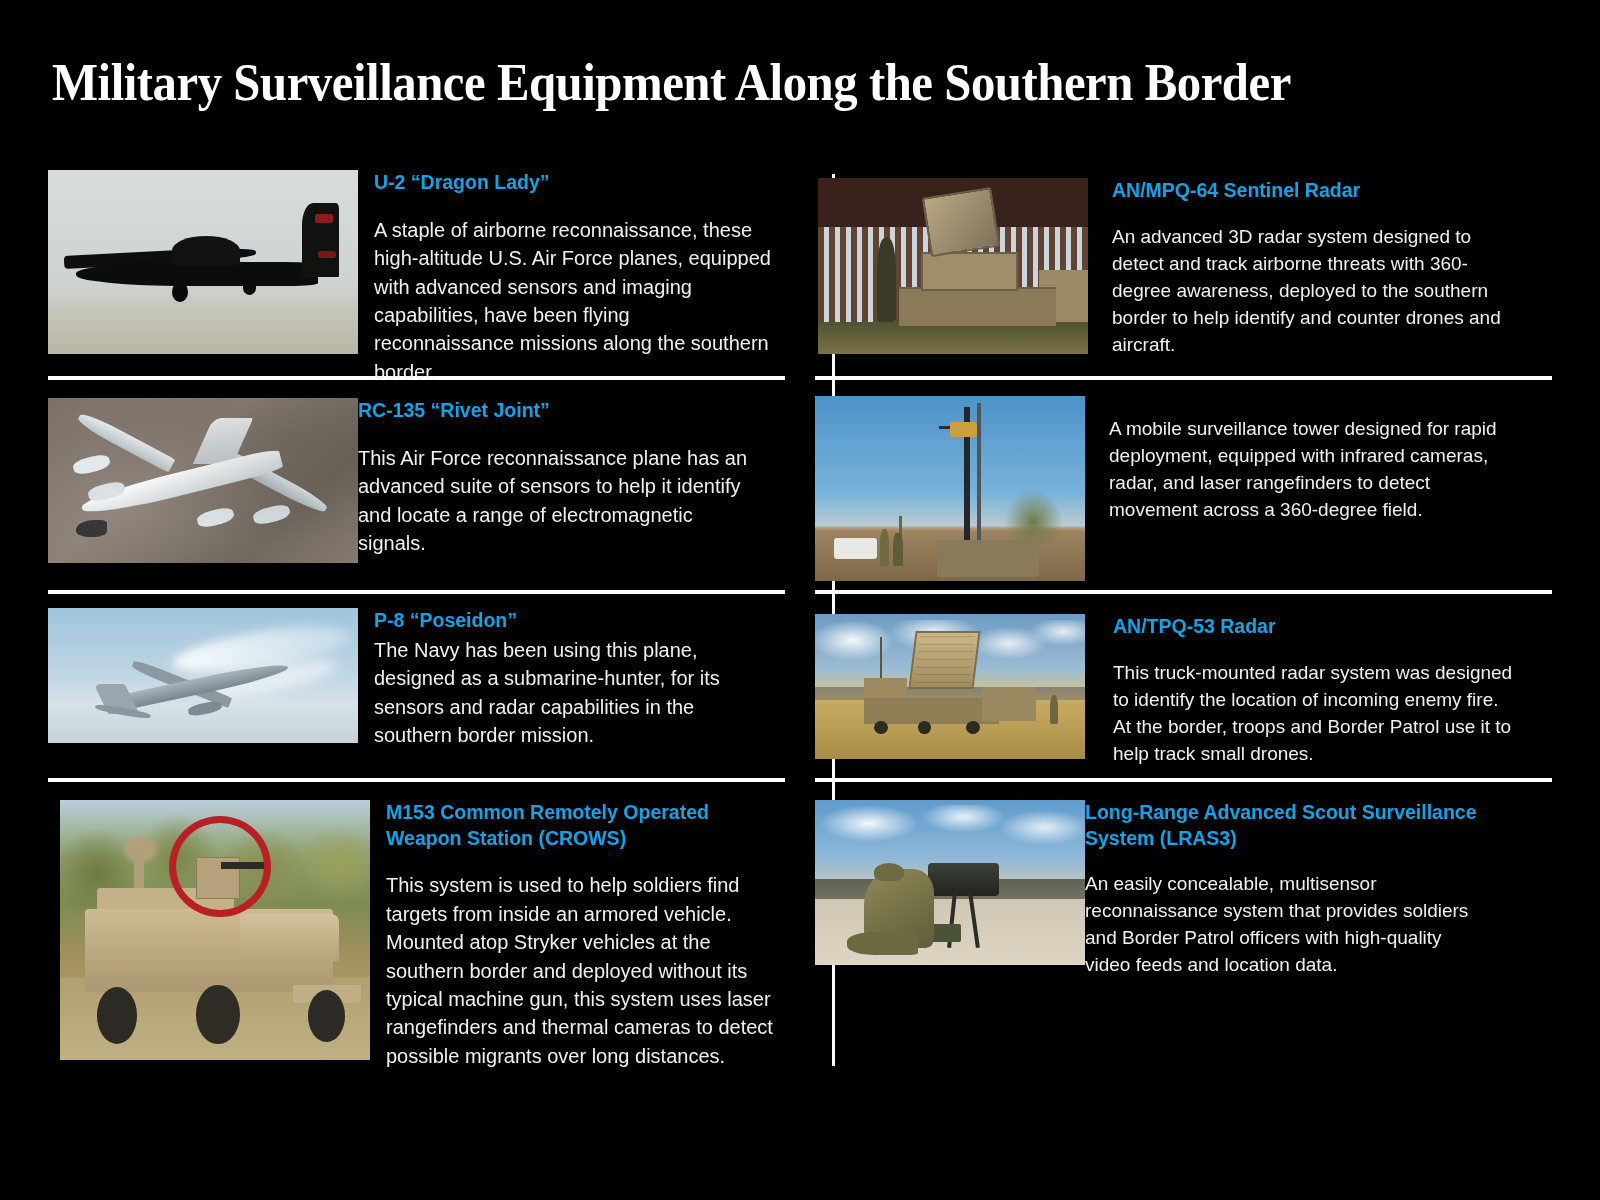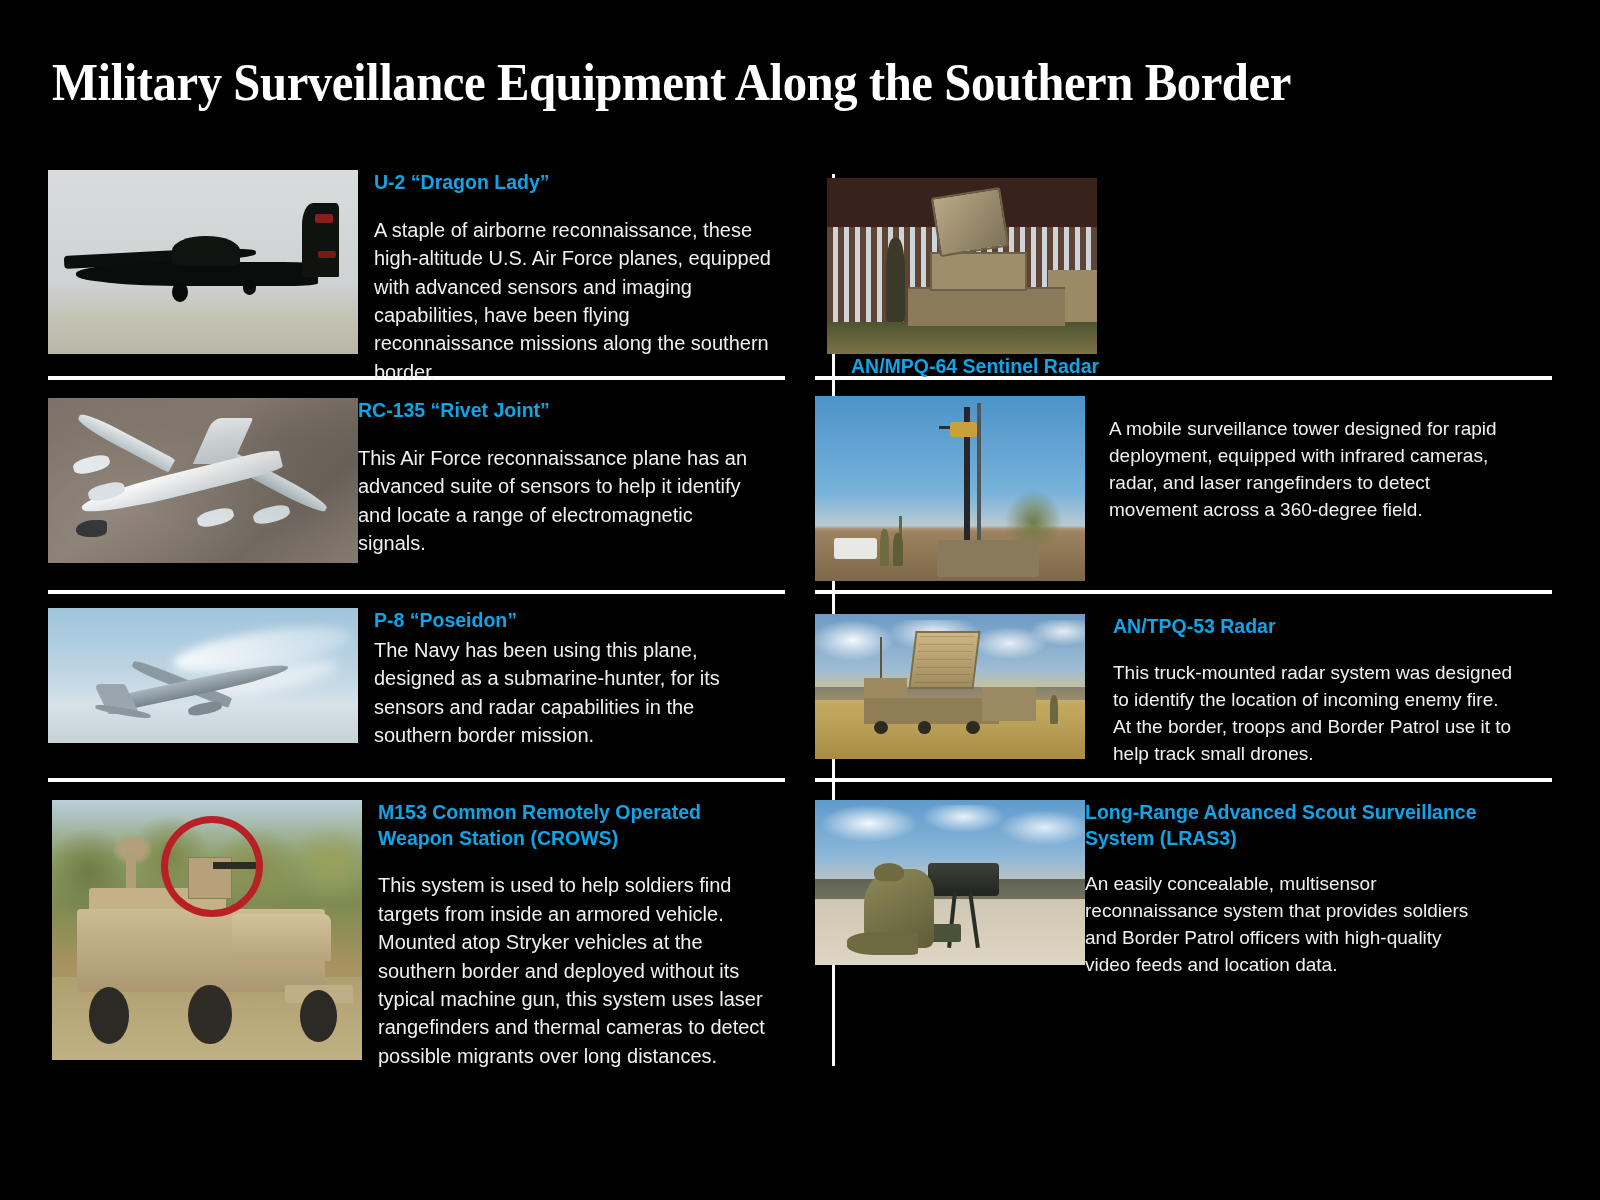--- a/index.html
+++ b/index.html
@@ -347,21 +347,21 @@
               <div class="p8-tailh"></div>
               <div class="p8-eng"></div>
           </div>
         </div>
         <div class="text-col" style="width:400px; margin-left:16px;">
           <div class="ttl">P-8 “Poseidon”</div>
           <div class="body">The Navy has been using this plane, designed as a submarine-hunter, for its sensors and radar capabilities in the southern border mission.</div>
         </div>
       </div>
 
-      <div class="entry" style="top:630px; left:4px; width:737px;">
+      <div class="entry" style="top:630px; left:12px; width:737px;">
         <div class="thumb" style="width:310px; height:260px;">
           <div class="ph ph-crows">
             <div class="cr-trees"></div>
               <div class="cr-grass"></div>
             <div class="cr-antenna"></div>
               <div class="cr-mast"></div>
             <div class="cr-cab"></div>
               <div class="cr-hull"></div>
               <div class="cr-hood"></div>
             <div class="cr-crows"></div>
@@ -376,35 +376,36 @@
         <div class="text-col" style="width:400px; margin-left:16px;">
           <div class="ttl">M153 Common Remotely Operated Weapon Station (CROWS)</div>
           <div class="body">This system is used to help soldiers find targets from inside an armored vehicle. Mounted atop Stryker vehicles at the southern border and deployed without its typical machine gun, this system uses laser rangefinders and thermal cameras to detect possible migrants over long distances.</div>
         </div>
       </div>
 
     </div>
 
     <div class="col col-right">
 
-      <div class="entry" style="top:8px; left:12px; width:737px;flex-direction:column;">
+      <div class="entry" style="top:8px; left:3px; width:737px;">
         <div class="thumb" style="width:270px; height:176px;">
           <div class="ph ph-mpq">
             <div class="wall-top"></div>
               <div class="wall-slats"></div>
               <div class="mpq-ground"></div>
             <div class="mpq-right"></div>
               <div class="mpq-chassis"></div>
               <div class="mpq-box"></div>
             <div class="mpq-panel"></div>
               <div class="mpq-soldier"></div>
           </div>
         </div>
         <div class="text-col" style="width:400px; margin-left:24px;">
           <div class="ttl">AN/MPQ-64 Sentinel Radar</div>
+          <div class="body">An advanced 3D radar system designed to detect and track airborne threats with 360-degree awareness, deployed to the southern border to help identify and counter drones and aircraft.</div>
         </div>
       </div>
 
       <div class="entry" style="top:226px; left:0px; width:737px;">
         <div class="thumb" style="width:270px; height:185px;">
           <div class="ph ph-gboss">
             <div class="gb-ground"></div>
               <div class="gb-tree"></div>
             <div class="gb-mast"></div>
               <div class="gb-mast2"></div>

